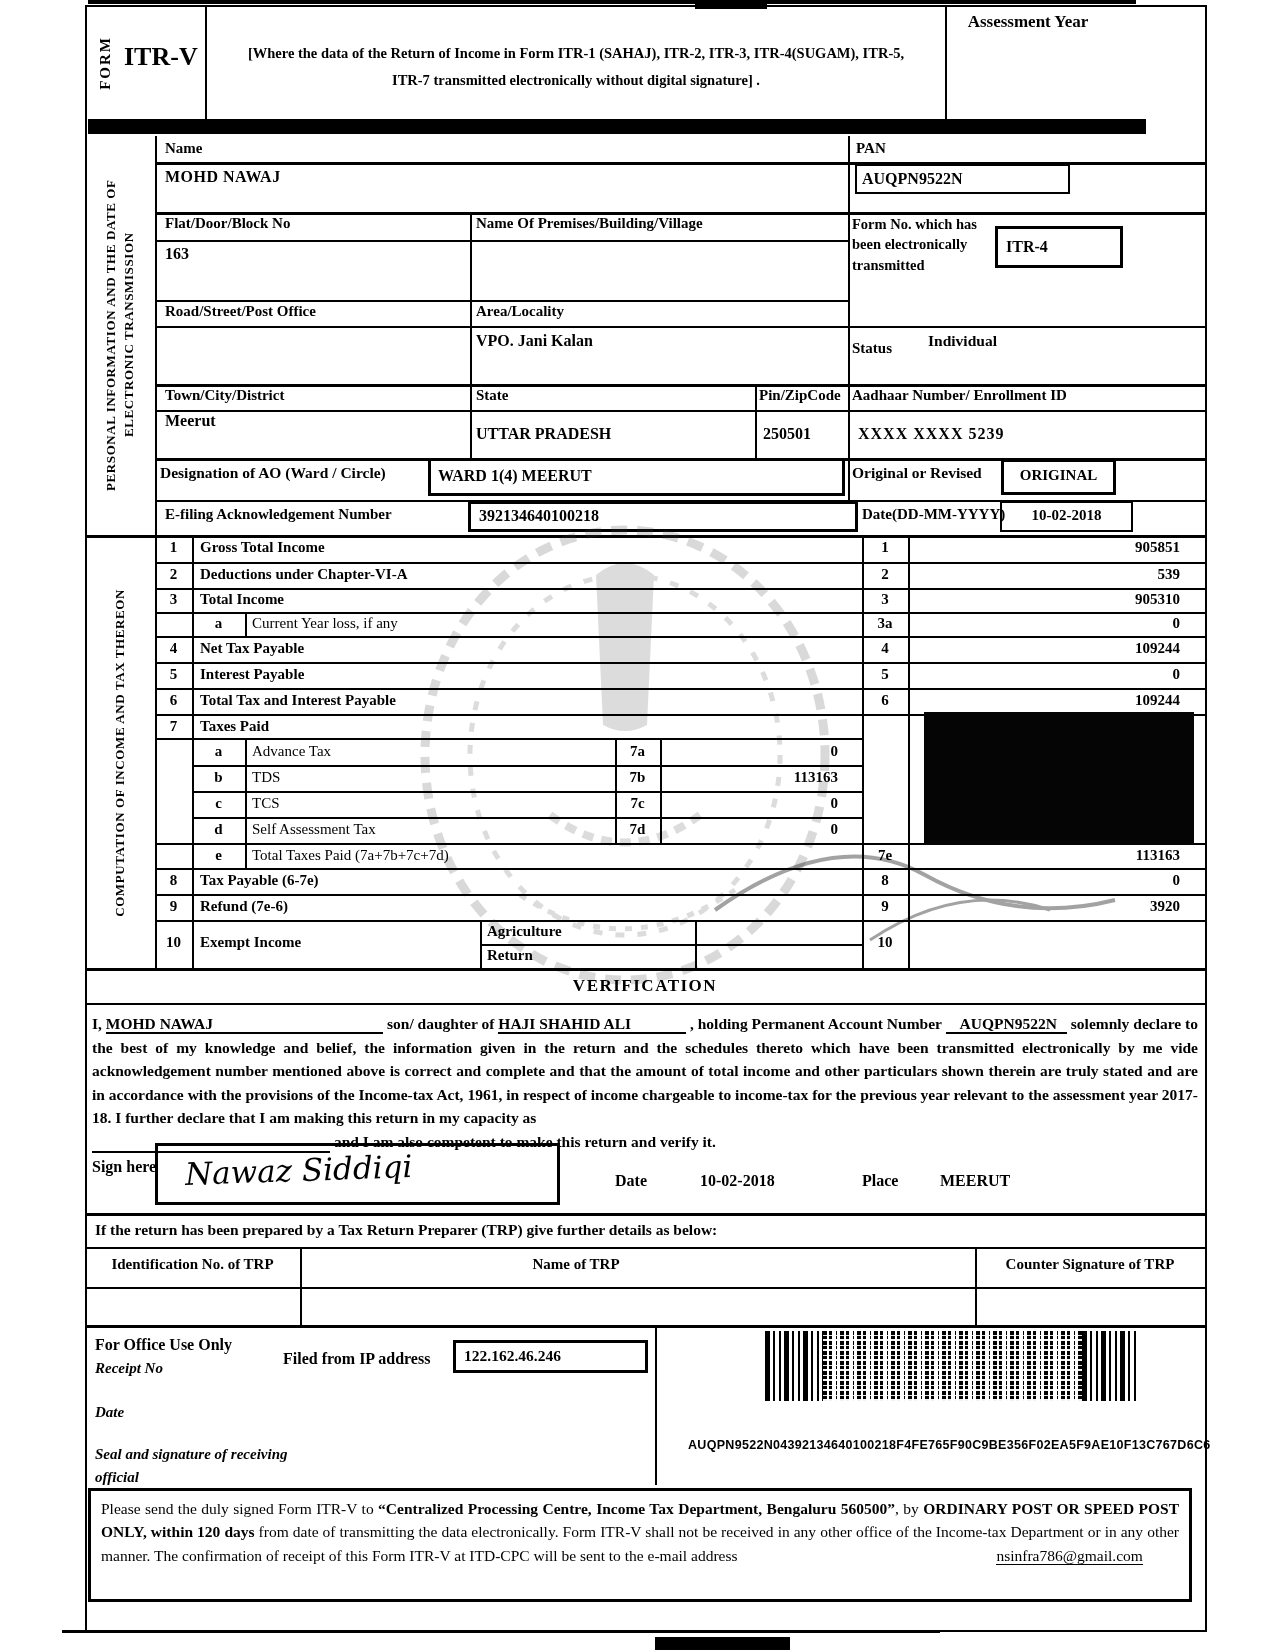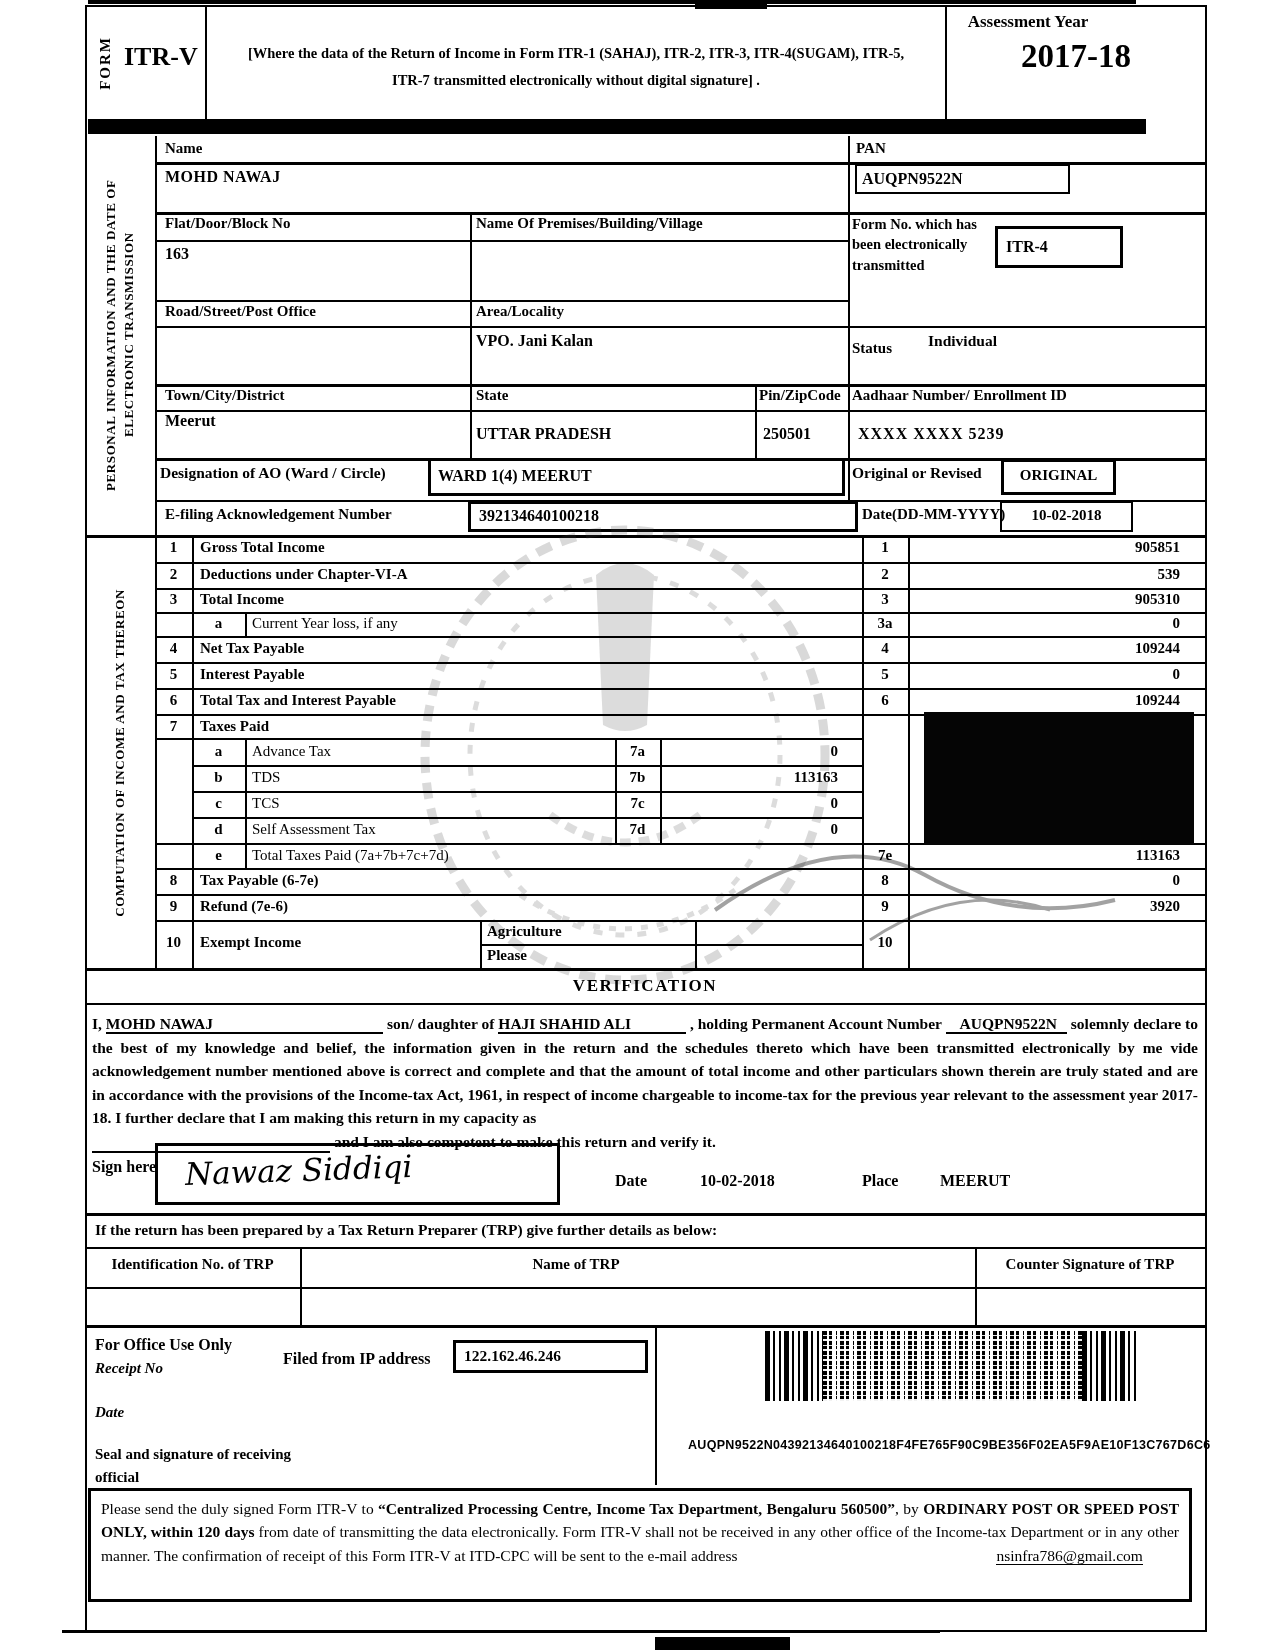--- a/index.html
+++ b/index.html
@@ -52,21 +52,20 @@
   <div style="position:absolute;left:85px;top:5px;width:1122px;height:1627px;border:2px solid #000"></div>
 
   <div class="vl" style="left:205px;top:5px;width:2px;height:114px"></div>
   <div class="vl" style="left:945px;top:5px;width:2px;height:114px"></div>
   <div class="vstrip" style="left:88px;top:10px;width:34px;height:105px">
     <span class="vtext" style="font-size:15px;letter-spacing:2px">FORM</span>
   </div>
   <div class="t" style="left:124px;top:42px;font-size:26px">ITR-V</div>
   <div class="t ctr" style="left:240px;top:40px;width:672px;font-size:14.5px;white-space:normal;line-height:1.85">[Where the data of the Return of Income in Form ITR-1 (SAHAJ), ITR-2, ITR-3, ITR-4(SUGAM), ITR-5, ITR-7  transmitted electronically without digital signature] .</div>
   <div class="t ctr" style="left:899px;top:12px;width:258px;font-size:17px">Assessment Year</div>
-  <div class="t ctr" style="left:947px;top:38px;width:258px;font-size:33px">2017-18</div>
 
   <div class="hl" style="left:88px;top:119px;width:1058px;height:15px"></div>
 
   <div class="vstrip" style="left:87px;top:136px;width:66px;height:398px">
     <span class="vtext">PERSONAL INFORMATION AND THE DATE OF ELECTRONIC TRANSMISSION</span>
   </div>
   <div class="vl" style="left:155px;top:136px;width:2px;height:399px"></div>
   <div class="vl" style="left:470px;top:212px;width:2px;height:246px"></div>
   <div class="vl" style="left:755px;top:384px;width:2px;height:74px"></div>
   <div class="vl" style="left:848px;top:136px;width:2px;height:364px"></div>
@@ -238,21 +237,21 @@
   <div class="val" style="top:872px">0</div>
 
   <div class="num" style="top:898px">9</div>
   <div class="rl" style="top:898px">Refund (7e-6)</div>
   <div class="ref" style="top:898px">9</div>
   <div class="val" style="top:898px">3920</div>
 
   <div class="num" style="top:934px">10</div>
   <div class="rl" style="top:934px">Exempt Income</div>
   <div class="t" style="left:487px;top:923px">Agriculture</div>
-  <div class="t" style="left:487px;top:947px">Please</div>
+  <div class="t" style="left:487px;top:947px">Return</div>
   <div class="ref" style="top:934px">10</div>
   <div class="val" style="top:934px"></div>
 
   <div style="position:absolute;left:924px;top:712px;width:270px;height:133px;background:#050505"></div>
 
   <div class="t ctr" style="left:85px;top:976px;width:1120px;font-size:17px;letter-spacing:1.5px">VERIFICATION</div>
   <div class="hl" style="left:85px;top:1003px;width:1120px;height:2px"></div>
 
   <div class="para">
     <span>I,</span>
@@ -286,21 +285,21 @@
   <div class="t ctr" style="left:300px;top:1256px;width:552px">Name of TRP</div>
   <div class="t ctr" style="left:975px;top:1256px;width:230px">Counter Signature of TRP</div>
 
   <div class="vl" style="left:655px;top:1325px;width:2px;height:160px"></div>
   <div class="t" style="left:95px;top:1336px;font-size:16px">For Office Use Only</div>
   <div class="t" style="left:95px;top:1360px;font-style:italic">Receipt No</div>
   <div class="t" style="left:283px;top:1350px;font-size:16px">Filed from IP address</div>
   <div class="bx" style="left:453px;top:1340px;width:195px;height:33px;border-width:3px"></div>
   <div class="t" style="left:464px;top:1347px;font-size:15.5px">122.162.46.246</div>
   <div class="t" style="left:95px;top:1404px;font-style:italic">Date</div>
-  <div class="t" style="left:95px;top:1443px;width:200px;white-space:normal;line-height:1.55">Seal and signature of receiving official</div>
+  <div class="t" style="left:95px;top:1443px;width:200px;font-style:italic;white-space:normal;line-height:1.55">Seal and signature of receiving official</div>
 
   <div class="barcode" style="left:765px;top:1331px;width:372px;height:70px">
     <div class="bc-side" style="width:58px;height:70px"></div>
     <div class="bc-mid" style="flex:1;height:70px"></div>
     <div class="bc-side" style="width:55px;height:70px"></div>
   </div>
   <div class="bctext" style="left:688px;top:1438px">AUQPN9522N04392134640100218F4FE765F90C9BE356F02EA5F9AE10F13C767D6C6</div>
 
   <div style="position:absolute;left:88px;top:1488px;width:1104px;height:114px;border:3px solid #000;padding:6px 10px;font-size:15.5px;line-height:1.5;text-align:justify">
     <span>Please send the duly signed Form ITR-V to </span><span style="font-weight:bold">“Centralized Processing Centre, Income Tax Department, Bengaluru 560500”</span><span>, by </span><span style="font-weight:bold">ORDINARY POST OR SPEED POST ONLY, within 120 days</span><span> from date of transmitting the data electronically. Form ITR-V shall not be received in any other office of the Income-tax Department or in any other manner. The confirmation of receipt of this Form ITR-V at ITD-CPC will be sent to the e-mail address </span><span class="usc" style="margin-left:255px;border-bottom-width:1.5px">nsinfra786@gmail.com</span>

